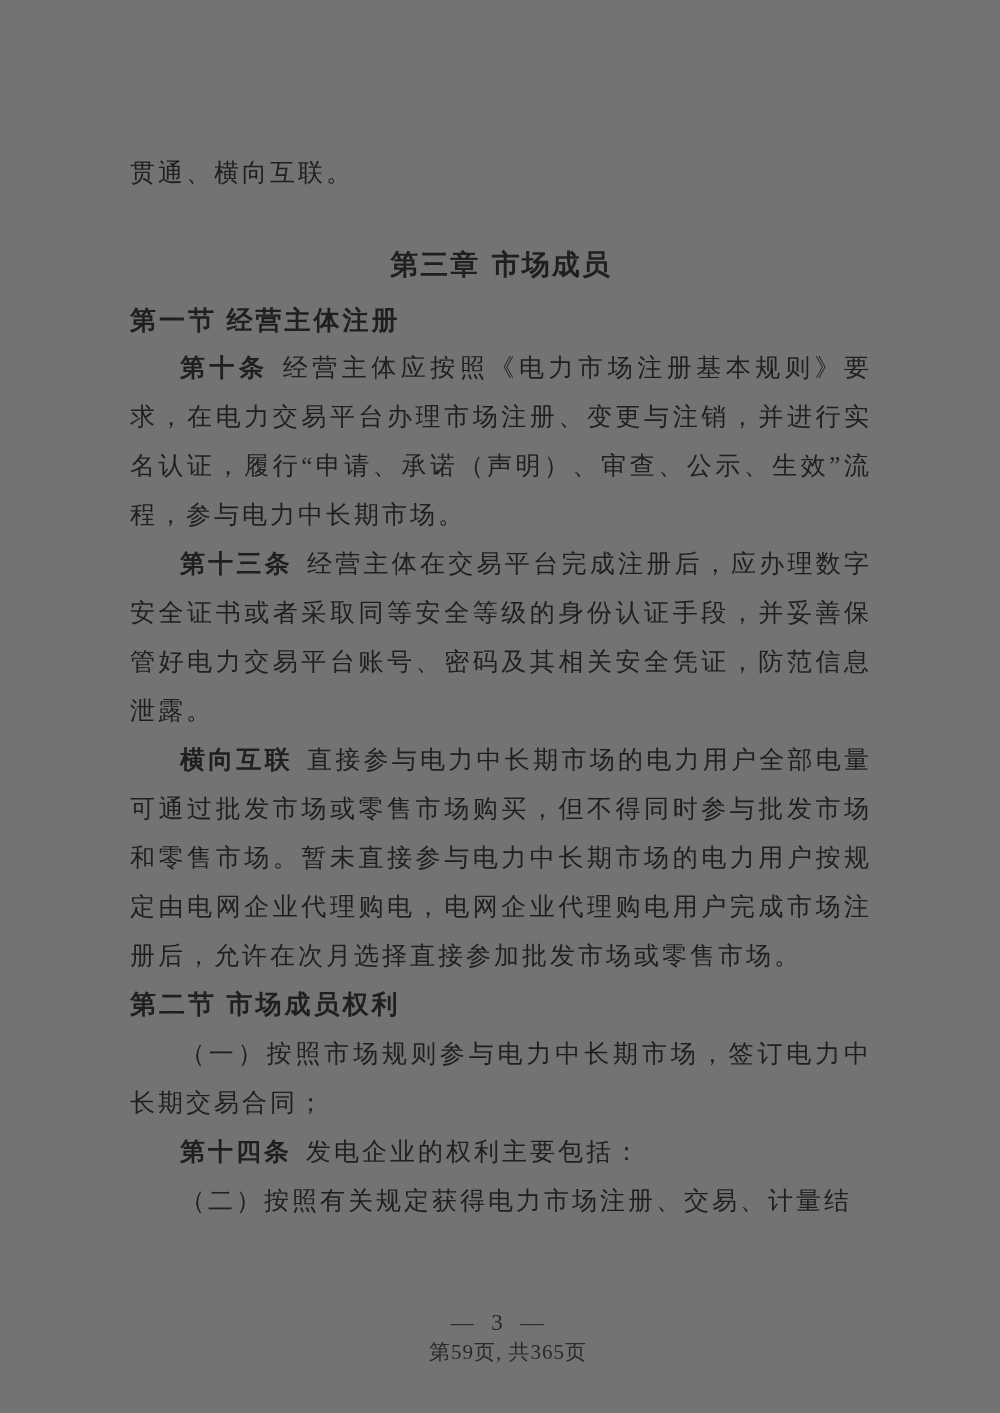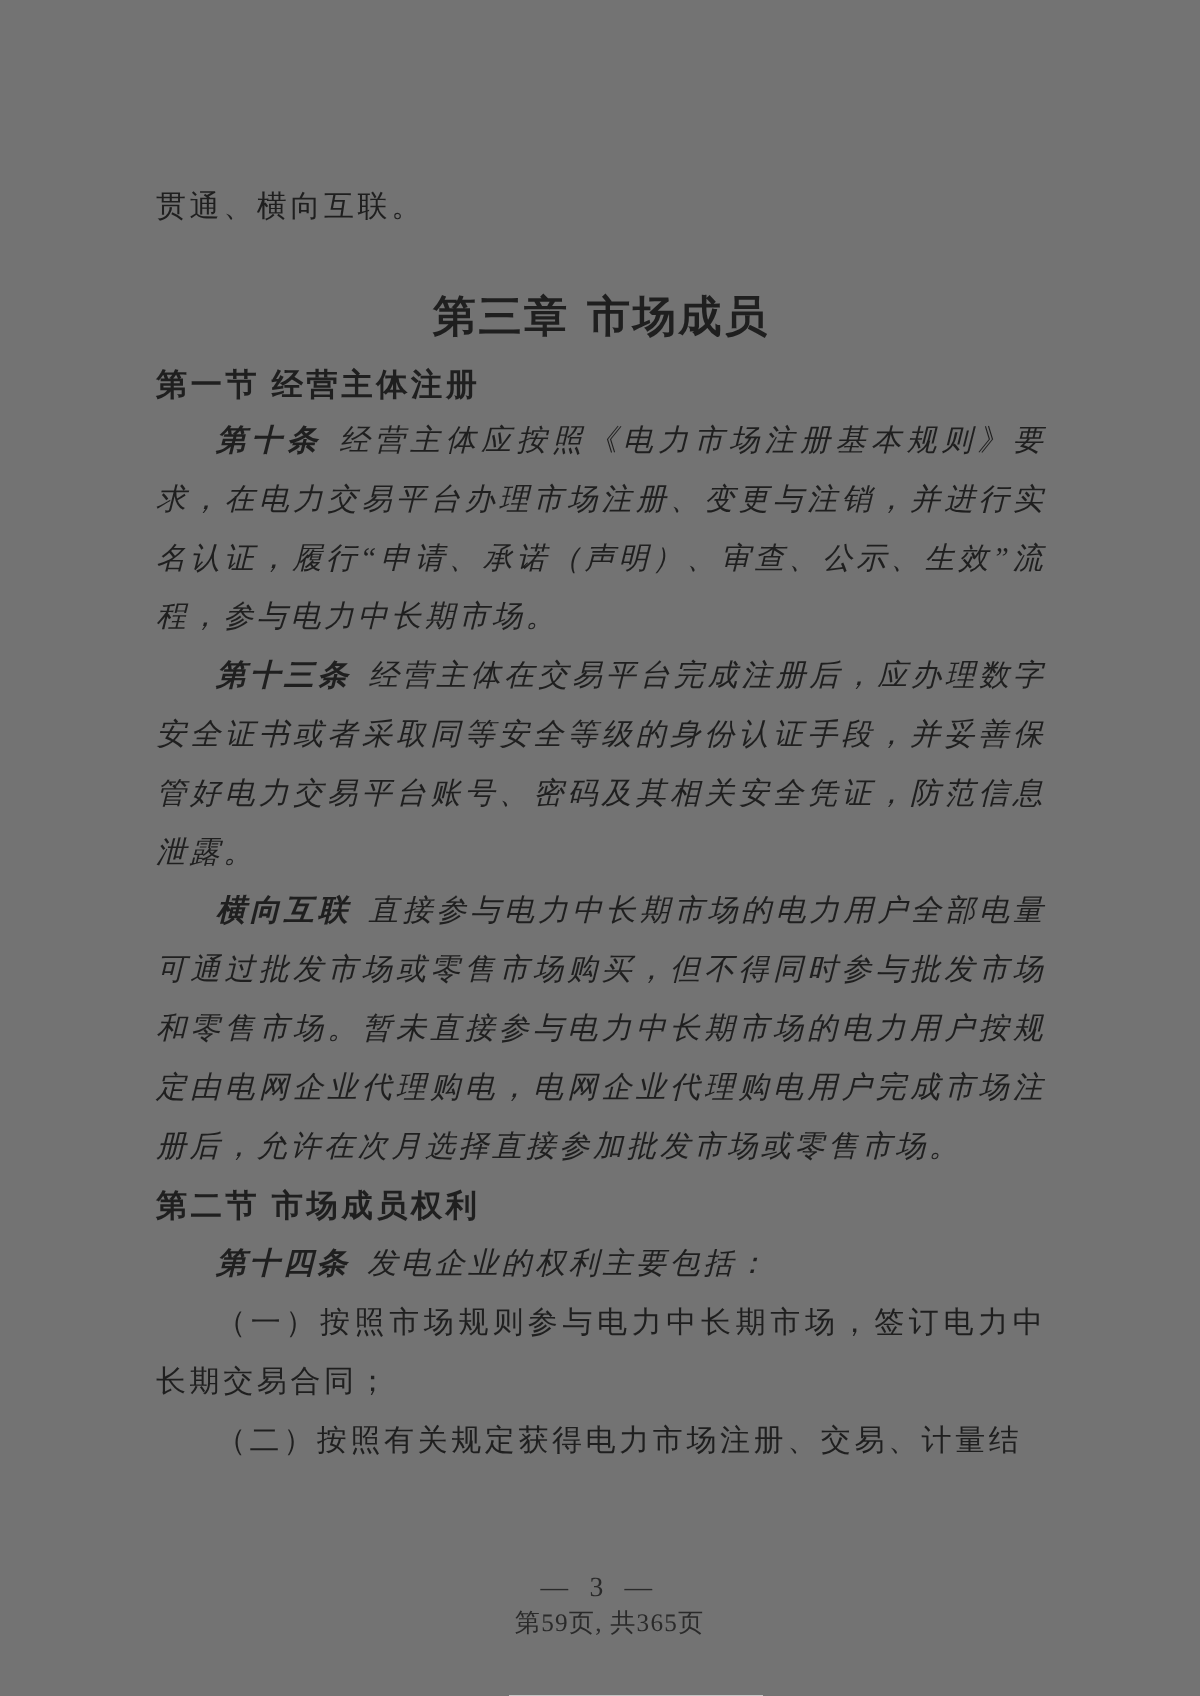--- a/index.html
+++ b/index.html
@@ -30,41 +30,40 @@
     text-align: justify;
     text-justify: inter-ideograph;
     margin: 0;
   }
   .continuation {
     text-indent: 0;
   }
   .chapter-heading {
     font-family: "DejaVu Sans", "Liberation Sans", sans-serif;
     font-weight: 700;
-    font-size: 36px;
+    font-size: 28px;
     line-height: 40px;
     letter-spacing: 2px;
     text-align: center;
     margin: 48px 0 0 0;
   }
   .section-heading {
     font-weight: 700;
     font-size: 26px;
     line-height: 44px;
     letter-spacing: 3px;
     text-align: left;
     margin: 14px 0 0 0;
   }
   .section-heading.second {
     margin: 0;
     line-height: 49px;
   }
   .article {
     text-indent: 2em;
-    font-style: italic;
   }
   .article:first-of-type {
     margin-top: 6px;
   }
   .article-label {
     font-weight: 700;
     margin-right: 14px;
   }
   .list-item {
     text-indent: 2em;
@@ -105,23 +104,23 @@
 
     <p class="bodytext article"><span class="article-label">第十条</span><span>经营主体应按照《电力市场注册基本规则》要求，在电力交易平台办理市场注册、变更与注销，并进行实名认证，履行“申请、承诺（声明）、审查、公示、生效”流程，参与电力中长期市场。</span></p>
 
     <p class="bodytext article"><span class="article-label">第十三条</span><span>经营主体在交易平台完成注册后，应办理数字安全证书或者采取同等安全等级的身份认证手段，并妥善保管好电力交易平台账号、密码及其相关安全凭证，防范信息泄露。</span></p>
 
     <p class="bodytext article"><span class="article-label">横向互联</span><span>直接参与电力中长期市场的电力用户全部电量可通过批发市场或零售市场购买，但不得同时参与批发市场和零售市场。暂未直接参与电力中长期市场的电力用户按规定由电网企业代理购电，电网企业代理购电用户完成市场注册后，允许在次月选择直接参加批发市场或零售市场。</span></p>
 
 
     <h2 class="section-heading second">第二节 市场成员权利</h2>
 
+    <p class="bodytext list-item">（一）按照市场规则参与电力中长期市场，签订电力中长期交易合同；</p>
+
     <p class="bodytext article"><span class="article-label">第十四条</span><span>发电企业的权利主要包括：</span></p>
-
-    <p class="bodytext list-item">（一）按照市场规则参与电力中长期市场，签订电力中长期交易合同；</p>
 
     <p class="bodytext list-item">（二）按照有关规定获得电力市场注册、交易、计量结</p>
 
   </div>
 
   <div class="footer">
     <div class="page-number">— 3 —</div>
     <div class="page-info">第59页, 共365页</div>
   </div>
 </div>

